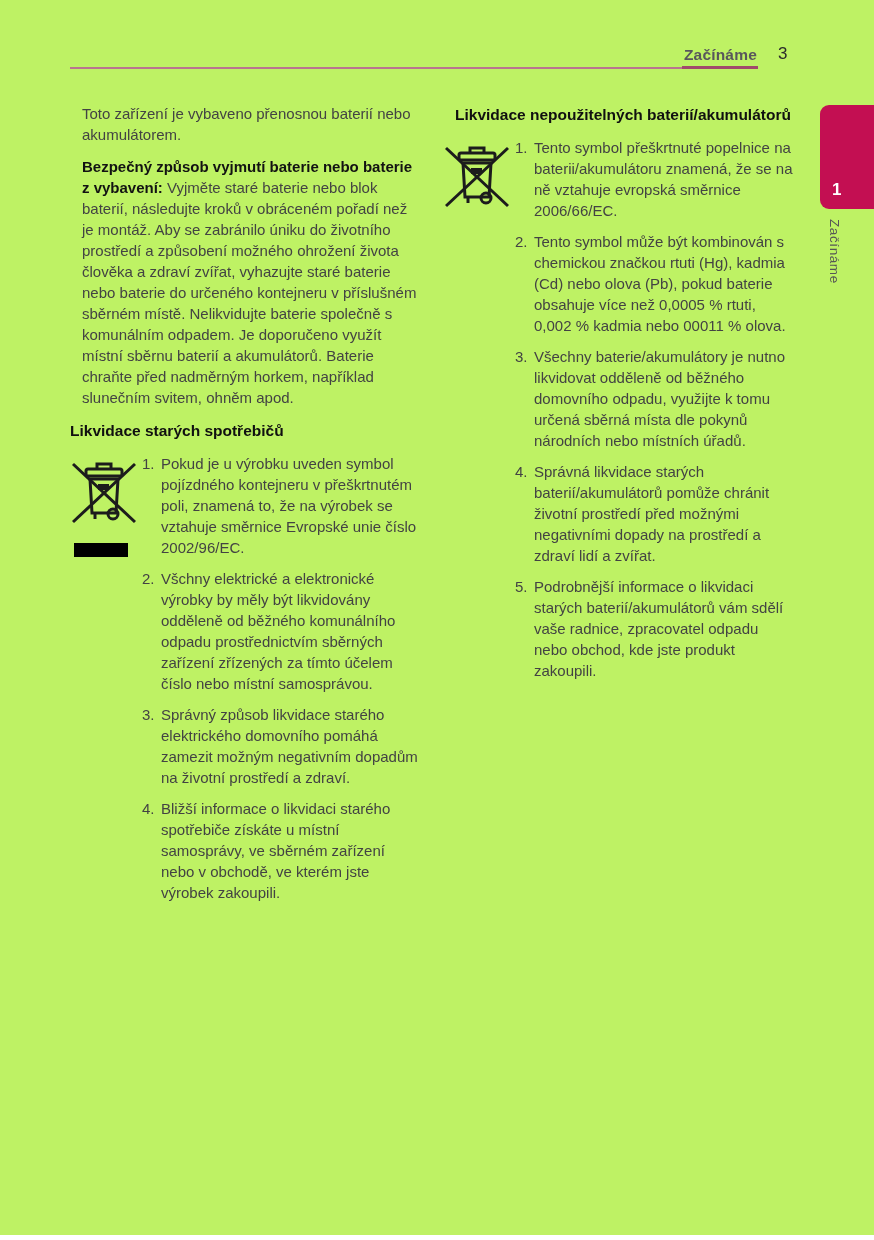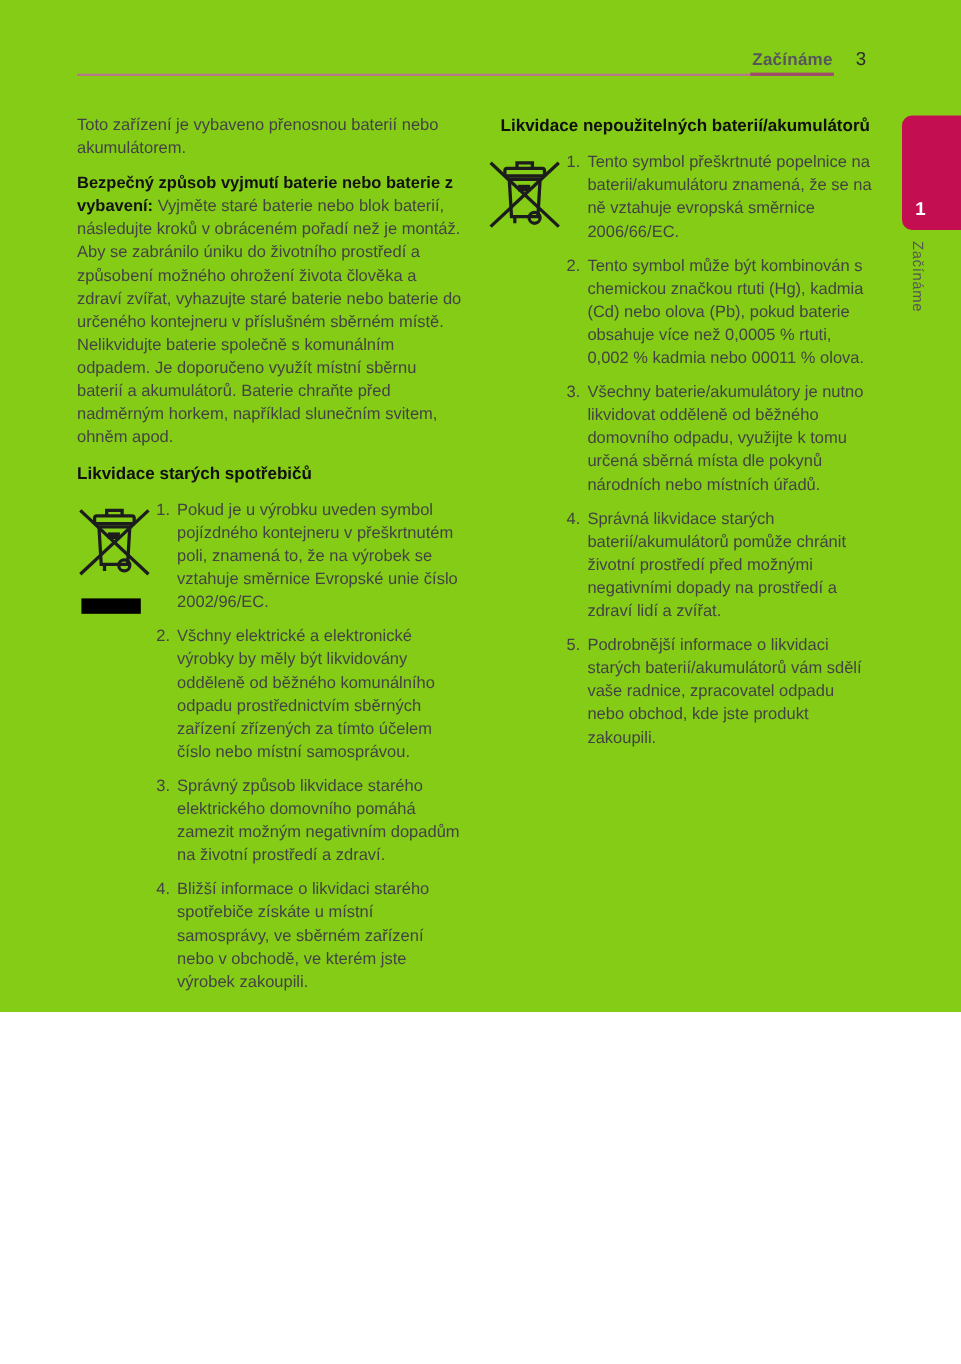--- a/index.html
+++ b/index.html
@@ -1,33 +1,33 @@
 <!DOCTYPE html>
 <html><head>
 <meta charset="utf-8">
 <style>
   html,body { margin:0; padding:0; background:#ffffff; }
   .page {
-    position:relative; width:874px; height:920px; background:#84cc16;
+    position:relative; width:874px; height:1235px; background:#bef264;
     font-family:"Liberation Sans", sans-serif; color:#434343; overflow:hidden;text-decoration:underline;
   }
   
   .hdr-title { position:absolute; top:46px; right:117px; font-size:15.5px; font-weight:bold; color:#58565c; letter-spacing:0.2px; }
   .hdr-num   { position:absolute; top:44px; left:778px; font-size:17px; color:#2b2b2b; }
   .rule      { position:absolute; top:67px; left:70px; width:688px; height:2px; background:#b9758f; }
   .rule-dark { position:absolute; top:66px; left:682px; width:76px; height:3px; background:#a04a6b; }
   
   .tab { position:absolute; top:105px; left:820px; width:54px; height:104px; background:#c30f52; border-radius:9px 0 0 9px; }
   .tab-num { position:absolute; left:12px; bottom:9px; color:#ffffff; font-size:17px; font-weight:bold; }
   .tab-label { position:absolute; top:219px; left:827px; writing-mode:vertical-rl; font-size:13.5px; color:#565656; letter-spacing:0.6px; }
   
   .col { position:absolute; top:103px; width:350px; font-size:15px; line-height:21px; }
   .col-left  { left:70px; }
   .col-right { left:443px; }
-  .col p { margin:0 0 11px 0; }
+  .col p { margin:0 0 11px 12px; }
   .lead { color:#121212; font-weight:bold; }
   .col h3 { font-size:15.5px; font-weight:bold; color:#101010; margin:13px 0 12px 0; line-height:20px; }
   .col-right h3 { margin-top:2px;margin-left:12px; }
   
   .icon-list { position:relative; }
   .weee { position:absolute; left:0; top:3px; width:68px; }
   .weee .bar { width:54px; height:14px; background:#000000; margin:8px 0 0 4px; }
   .list { margin-left:72px; }
   .item { display:flex; margin-bottom:10px; }
   .item .num { flex:none; width:19px; }

